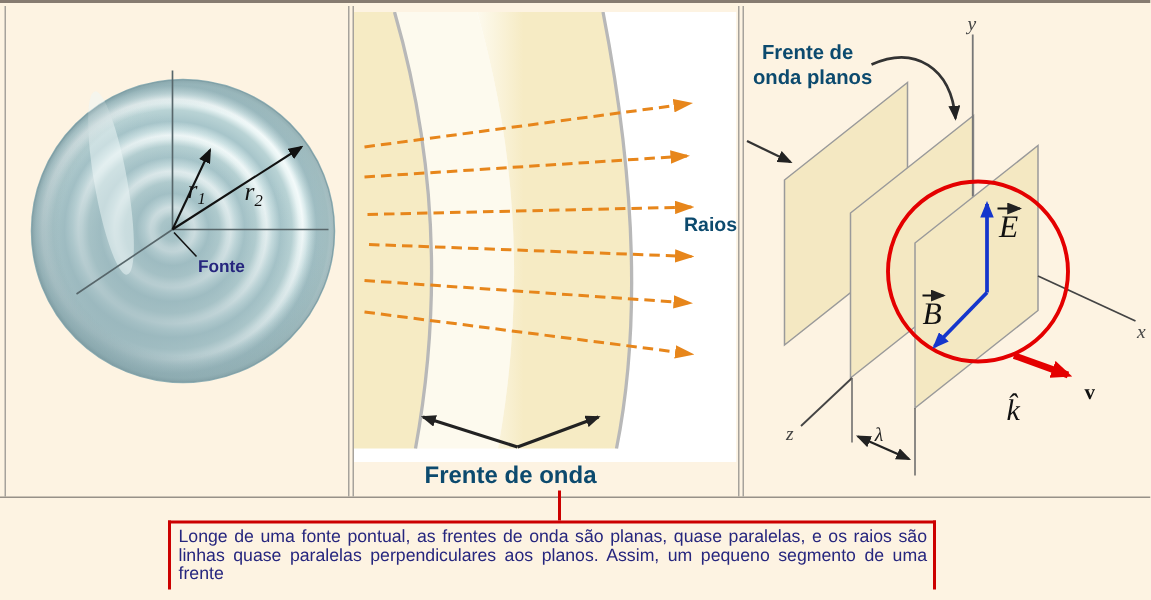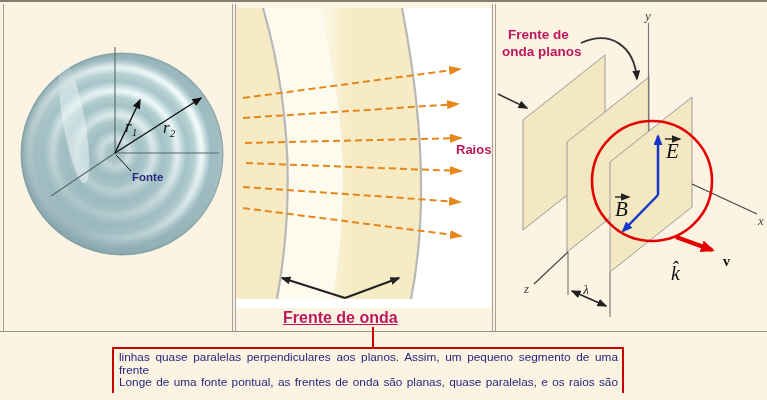--- a/index.html
+++ b/index.html
@@ -1,29 +1,29 @@
 <!DOCTYPE html>
 <html><head>
 <meta charset="utf-8">
 <style>
   html,body{margin:0;padding:0;}
   body{width:767px;height:400px;overflow:hidden;background:#fdf3e2;
        font-family:"Liberation Sans",sans-serif;position:relative;}
   .abs{position:absolute;}
   .vline{position:absolute;width:1px;background:#a6a29b;}
-  .navy{color:#be185d;font-weight:bold;}
+  .navy{color:#0c4a6e;font-weight:bold;}
   #frame-top{left:0;top:2;width:767px;height:2px;background:#867b71;}
   #frame-left{left:3px;top:4px;height:327px;}
   #frame-bottom{left:0;top:331px;width:767px;height:1px;background:#979188;}
   #div1a{left:232px;top:4px;height:327px;}
   #div1b{left:235px;top:4px;height:327px;}
   #div2a{left:492px;top:4px;height:327px;}
   #div2b{left:495px;top:4px;height:327px;}
   #raios-label{left:456px;top:142px;font-size:13px;}
-  #frente-onda-label{left:283px;top:309px;font-size:16px;text-decoration:underline;}
+  #frente-onda-label{left:283px;top:309px;font-size:16px;}
   #fpl1{left:508px;top:27px;font-size:13.5px;}
   #fpl2{left:502px;top:44px;font-size:13.5px;}
   #red-connector{left:372px;top:327px;width:2px;height:20px;background:#cc0000;}
   #caption-box{left:112px;top:347px;width:499px;border:2px solid #cc0000;border-bottom:none;
                padding:2px 4px 4px 5px;color:#26267e;font-size:11.8px;line-height:12.6px;}
   .just{text-align:justify;text-align-last:justify;}
   svg text{user-select:none;}
 </style>
 </head>
 <body>
@@ -166,15 +166,15 @@
   </g>
 
   <line x1="180" y1="233" x2="216" y2="246" stroke="#e40000" stroke-width="4.5" marker-end="url(#mRed)"></line>
   <text x="175" y="276" font-family="Liberation Serif, serif" font-style="italic" font-size="20" fill="#111">k̂</text>
   <text x="227" y="262" font-family="Liberation Serif, serif" font-weight="bold" font-size="14" fill="#111">v</text>
 </svg>
 <div class="abs navy" id="fpl1">Frente de</div>
 <div class="abs navy" id="fpl2">onda planos</div>
 
 <div class="abs" id="caption-box">
+  <div class="just">Longe de uma fonte pontual, as frentes de onda são planas, quase paralelas, e os raios são</div>
   <div class="just">linhas quase paralelas perpendiculares aos planos. Assim, um pequeno segmento de uma frente</div>
-  <div class="just">Longe de uma fonte pontual, as frentes de onda são planas, quase paralelas, e os raios são</div>
 </div>
 
 </body></html>

